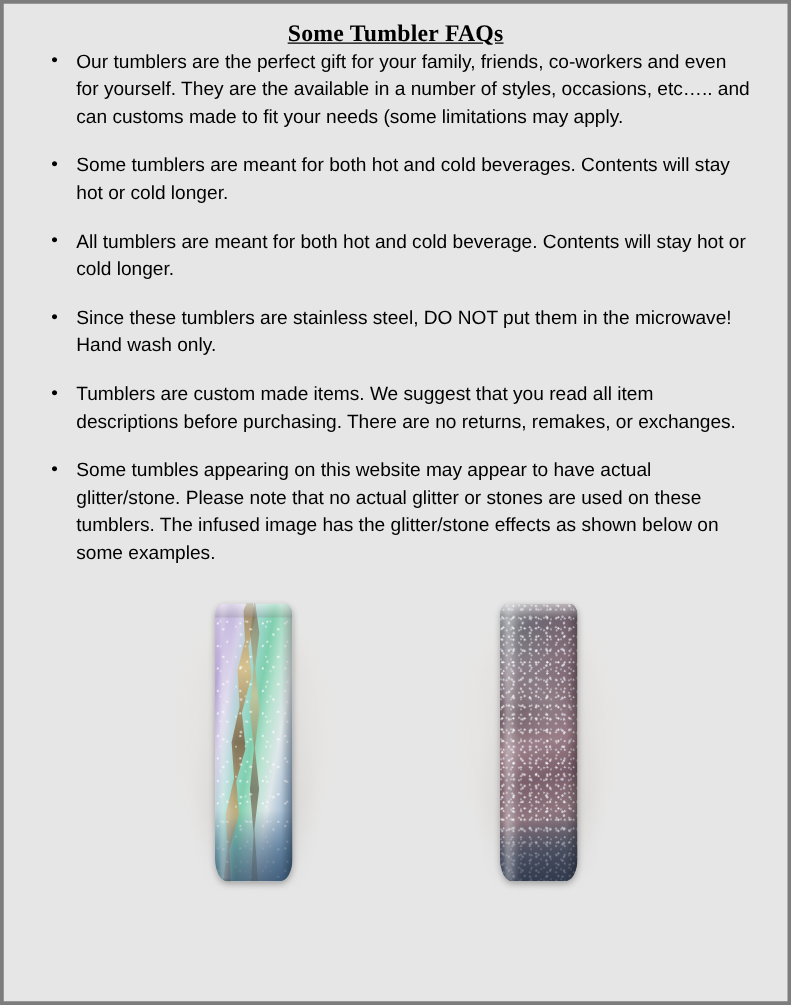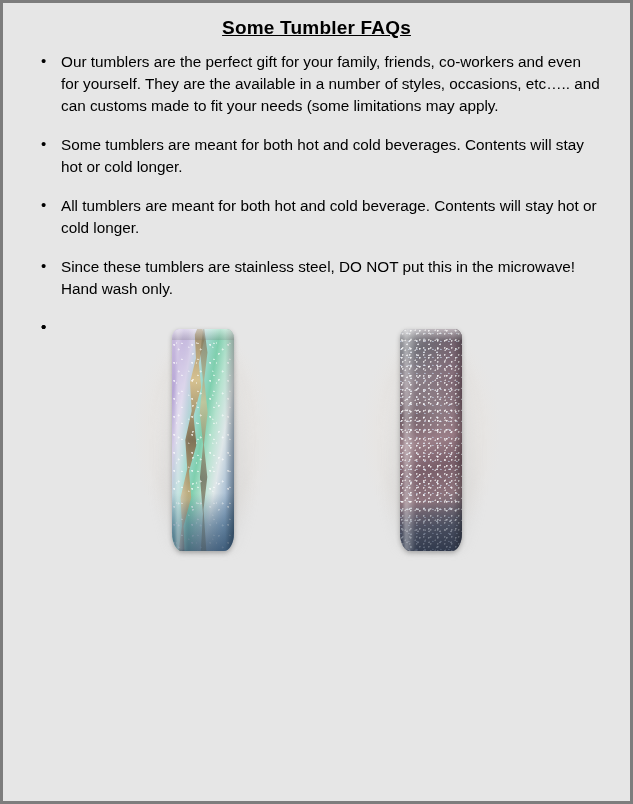--- a/index.html
+++ b/index.html
@@ -30,21 +30,22 @@
     padding: 10px 14px 0 14px;
     box-sizing: border-box;
   }
   .title {
     text-align: center;
     font-size: 19px;
     font-weight: bold;
     text-decoration: underline;
     color: #000000;
     letter-spacing: 0.2px;
-    margin: 4px 0 12px 0;
+    margin: 4px 0 0 0;
+    font-family: Liberation Serif, serif;
   }
   ul.faq-list {
     list-style: none;
     margin: 0;
     padding: 0 14px 0 18px;
   }
   ul.faq-list li {
     position: relative;
     padding-left: 26px;
     margin-bottom: 17px;
@@ -241,27 +242,29 @@
       <li>
         <span class="bullet">•</span>
         <span>Some tumblers are meant for both hot and cold beverages.  Contents will stay hot or cold longer.</span>
       </li>
       <li>
         <span class="bullet">•</span>
         <span>All tumblers are meant for both hot and cold beverage.  Contents will stay hot or cold longer.</span>
       </li>
       <li>
         <span class="bullet">•</span>
-        <span>Since these tumblers are stainless steel, DO NOT put this in the microwave!  Hand wash only.</span>
-      </li>
-      <li>
-        <span class="bullet">•</span>
-      </li>
-      <li>
-        <span class="bullet">•</span>
+        <span>Since these tumblers are stainless steel, DO NOT put them in the microwave!  Hand wash only.</span>
+      </li>
+      <li>
+        <span class="bullet">•</span>
+        <span>Tumblers are custom made items.  We suggest that you read all item descriptions before purchasing.  There are no returns, remakes, or exchanges.</span>
+      </li>
+      <li>
+        <span class="bullet">•</span>
+        <span>Some tumbles appearing on this website may appear to have actual glitter/stone.  Please note that no actual glitter or stones are used on these tumblers.  The infused image has the glitter/stone effects as shown below on some examples.</span>
       </li>
     </ul>
 
     <div class="images-row">
 
       <div class="tumbler-wrap">
         <div class="tumbler-bg"></div>
         <div class="tumbler-shadow"></div>
         <div class="tumbler t1">
           <div class="base"></div>

